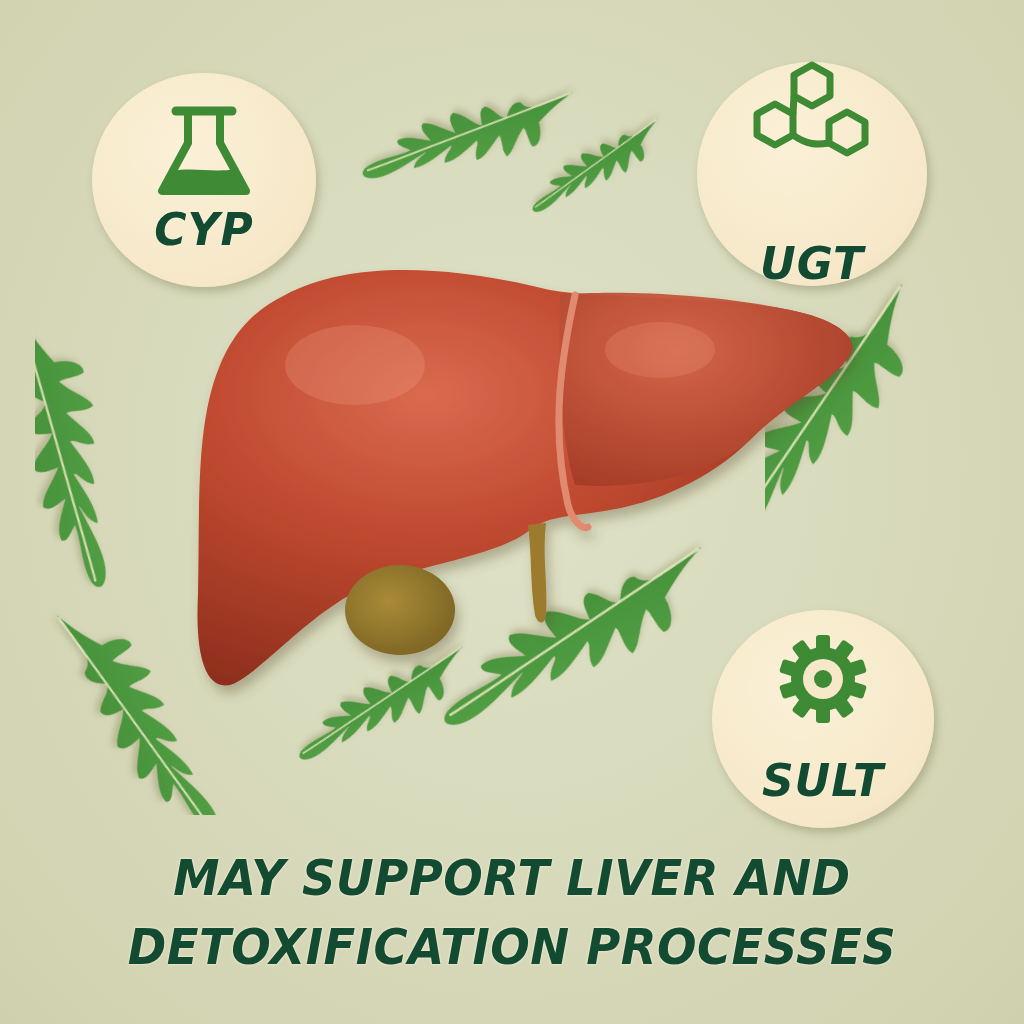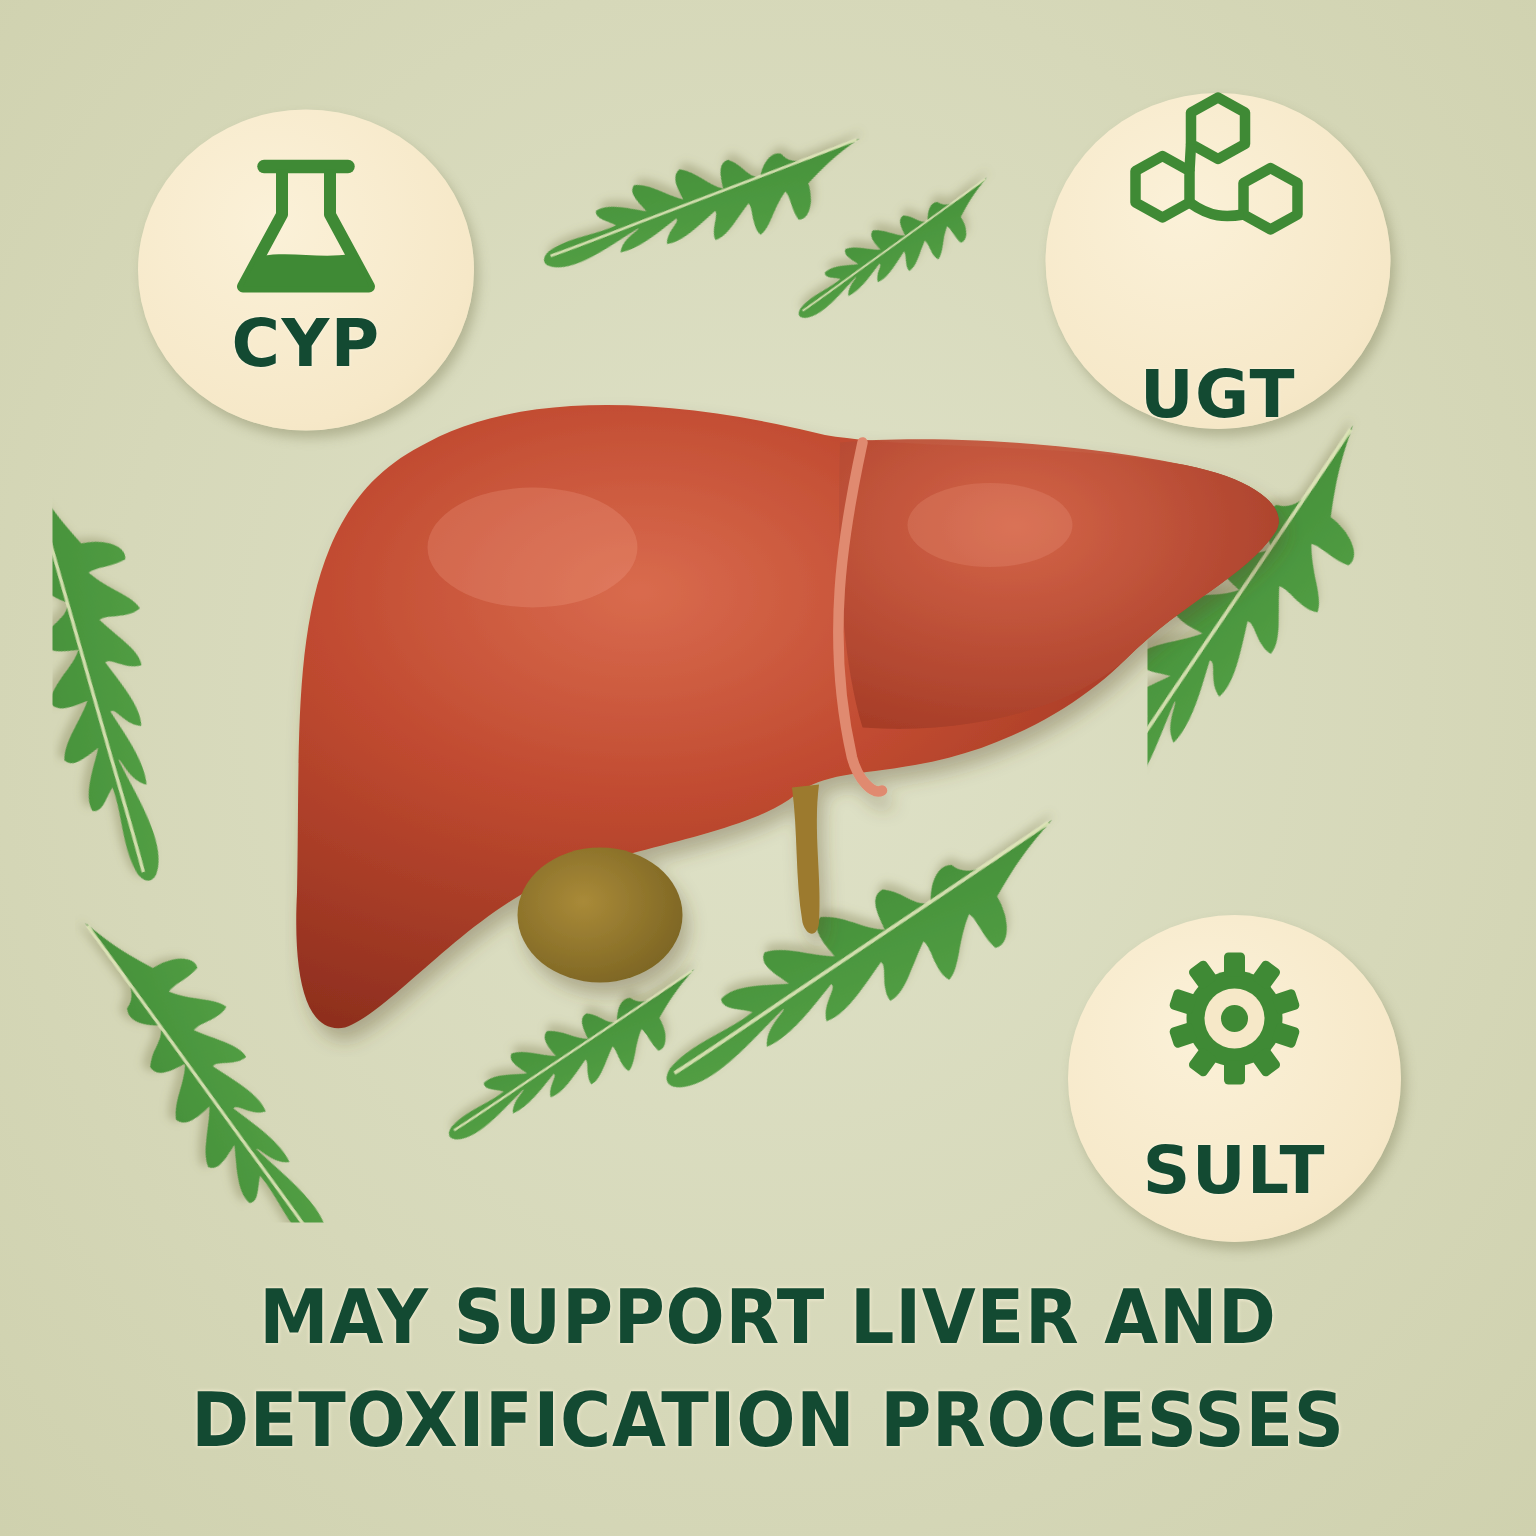--- a/index.html
+++ b/index.html
@@ -2,21 +2,21 @@
 <html><head>
 <meta charset="utf-8">
 <style>
   html, body { margin: 0; padding: 0; }
   body {
     width: 1024px; height: 1024px; overflow: hidden;
     background: radial-gradient(ellipse at 50% 45%, #dfe2c8 0%, #d6d8b9 60%, #cfd1ae 100%);
     font-family: "DejaVu Sans", sans-serif;
     position: relative;
   }
-  .stage { position: absolute; left: 0; top: 0; width: 1024px; height: 1024px; }
+  .stage { position: absolute; left: 0; top: 0; width: 1024px; height: 1024px; font-style: italic; }
   .badge {
     position: absolute; border-radius: 50%;
     background: radial-gradient(circle at 40% 35%, #fbf1d8 0%, #f6e8c8 70%, #efdfbb 100%);
     box-shadow: 3px 5px 8px rgba(110,110,70,0.35);
     display: flex; flex-direction: column; align-items: center; justify-content: center;
   }
   .badge-label {
     font-family: "DejaVu Sans", sans-serif; font-weight: bold;
     color: #134a32; font-size: 44px; letter-spacing: 1px; line-height: 1;
     text-shadow: 0 0 2px #fff8e6;

